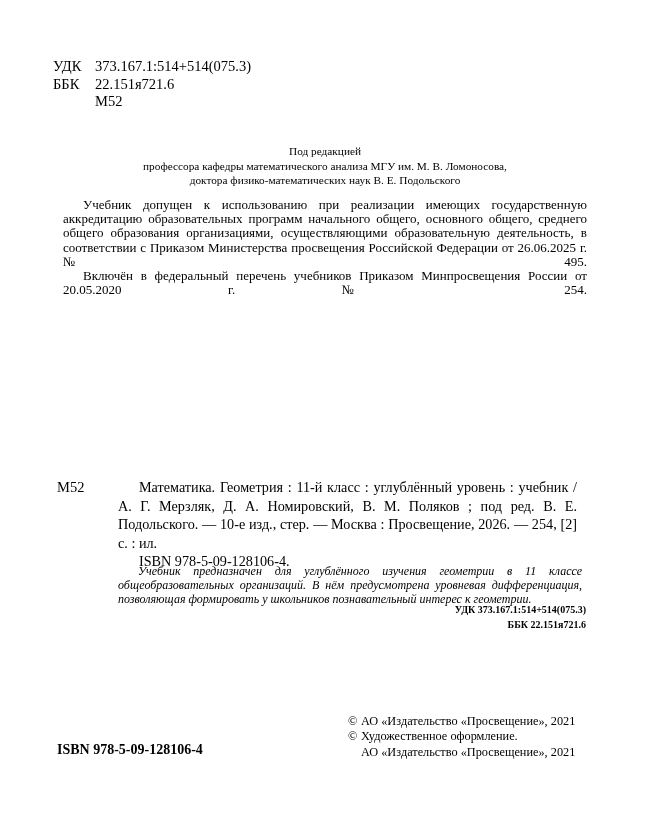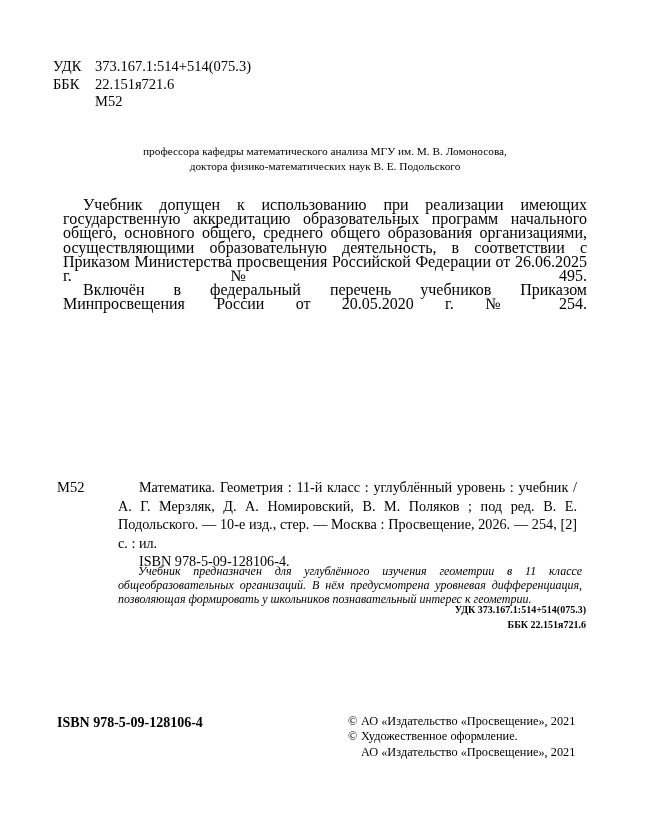--- a/index.html
+++ b/index.html
@@ -56,21 +56,21 @@
     font-size: 11.3px;
     line-height: 14.5px;
   }
 
   
   .approval-block {
     position: absolute;
     left: 63px;
     top: 198px;
     width: 524px;
-    font-size: 16px;
+    font-size: 13px;
     line-height: 14.2px;
     text-align: justify;
   }
   .approval-block p {
     margin: 0;
     text-indent: 20px;
   }
   .approval-block p.last-line-spread {
     text-align-last: justify;
   }
@@ -131,21 +131,21 @@
     font-weight: bold;
     font-size: 10px;
     line-height: 15.2px;
     white-space: nowrap;
   }
 
   
   .isbn-footer {
     position: absolute;
     left: 57px;
-    top: 714px;
+    top: 741px;
     font-weight: bold;
     font-size: 14px;
     line-height: 17px;
     white-space: nowrap;
   }
   .copyright-block {
     position: absolute;
     left: 348px;
     top: 714px;
     font-size: 12.3px;
@@ -174,20 +174,21 @@
       <span class="class-val">373.167.1:514+514(075.3)</span>
     </div>
     <div class="class-row">
       <span class="class-key">ББК</span>
       <span class="class-val">22.151я721.6</span>
     </div>
     <div class="class-mark">М52</div>
   </div>
 
   <div class="editor-block">
+    <div>Под редакцией</div>
     <div>профессора кафедры математического анализа МГУ им. М. В. Ломоносова,</div>
     <div>доктора физико-математических наук В. Е. Подольского</div>
   </div>
 
   <div class="approval-block">
     <p class="last-line-spread">Учебник допущен к использованию при реализации имеющих государственную аккредитацию образовательных программ начального общего, основного общего, среднего общего образования организациями, осуществляющими образовательную деятельность, в соответствии с Приказом Министерства просвещения Российской Федерации от 26.06.2025 г. № 495.</p>
     <p class="last-line-spread">Включён в федеральный перечень учебников Приказом Минпросвещения России от 20.05.2020 г. № 254.</p>
   </div>
 
   <div class="biblio">

